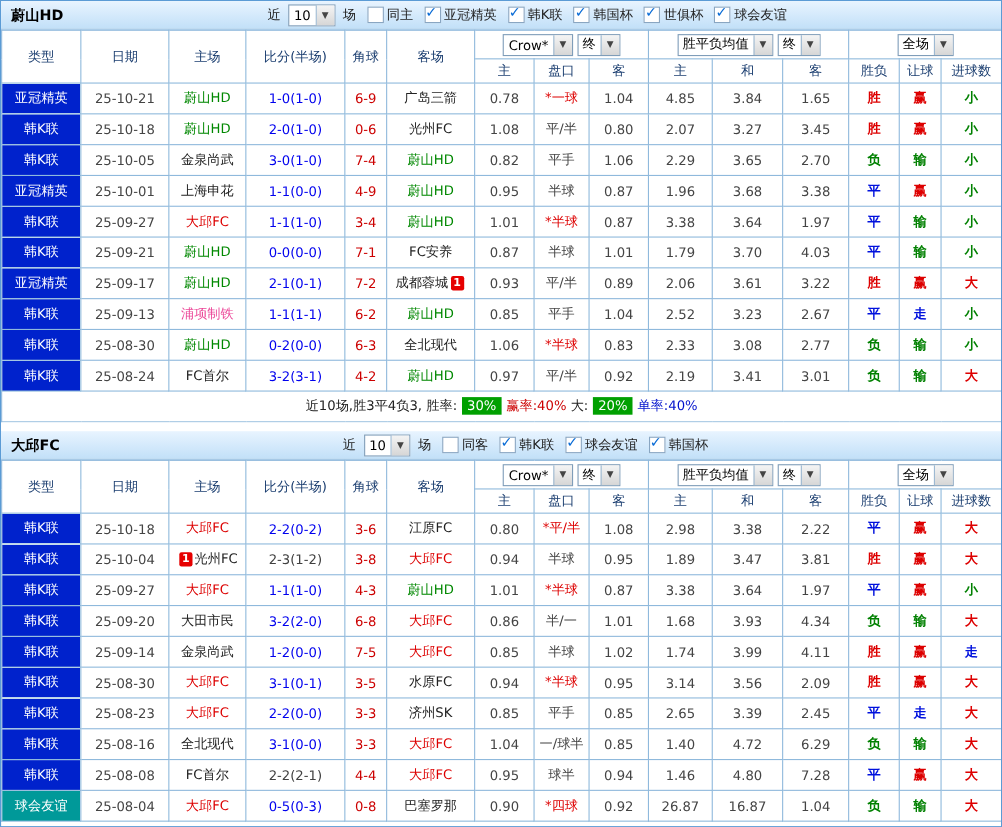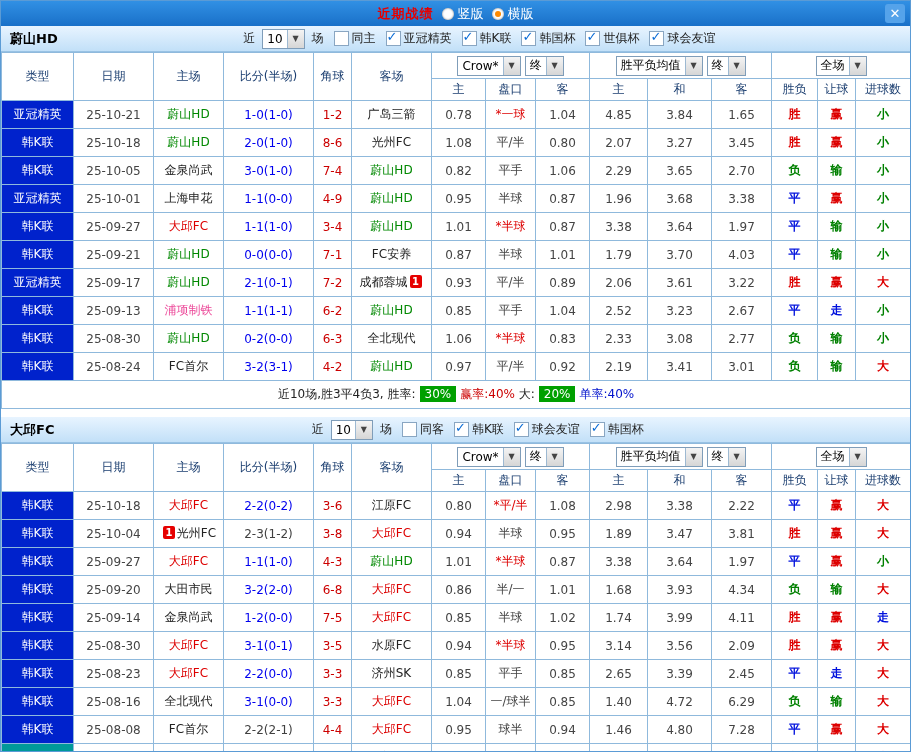--- a/index.html
+++ b/index.html
@@ -32,34 +32,20 @@
   tr.summary td{height:27px;color:#222;}
   .badge{display:inline-block;background:#00a000;color:#fff;padding:1px 5px;margin:0 4px;}
   .red{color:#cc0000;}
   .blue{color:#0011cc;}
   .gap{height:8px;background:#fff;}
 </style>
 </head>
 <body>
 
 <div class="window">
-  <div class="topbar">
-    <span class="title">近期战绩</span>
-    <span class="radio">
-      <span class="rdot"></span>
-      <span>竖版</span>
-    </span>
-    <span class="radio">
-      <span class="rdot sel"></span>
-      <span>横版</span>
-    </span>
-    <span class="close-btn">
-      <span>✕</span>
-    </span>
-  </div>
   <div id="sections">
       <div class="teambar">
         <span class="tname">蔚山HD</span>
         <span class="filters">
           <span>近</span>
           <span class="fsel">
             <span class="tx">10</span>
             <span class="ar">▼</span>
           </span>
           <span>场</span>
@@ -145,38 +131,38 @@
             <td>让球</td>
             <td>进球数</td>
           </tr>
         </thead>
         <tbody>
           <tr>
             <td class="typec" style="background: rgb(0, 34, 204);">亚冠精英</td>
             <td>25-10-21</td>
             <td><span style="color: rgb(0, 136, 0);">蔚山HD</span></td>
             <td style="color: rgb(0, 0, 238);">1-0(1-0)</td>
-            <td style="color: rgb(204, 0, 0);">1-2</td>
+            <td style="color: rgb(204, 0, 0);">6-9</td>
             <td><span style="color: rgb(34, 34, 34);">广岛三箭</span></td>
             <td>0.78</td>
             <td style="color: rgb(221, 0, 0);">*一球</td>
             <td>1.04</td>
             <td>4.85</td>
             <td>3.84</td>
             <td>1.65</td>
             <td class="bold" style="color: rgb(221, 0, 0);">胜</td>
             <td class="bold" style="color: rgb(221, 0, 0);">赢</td>
             <td class="bold" style="color: rgb(0, 128, 0);">小</td>
           </tr>
           <tr>
             <td class="typec" style="background: rgb(0, 34, 204);">韩K联</td>
             <td>25-10-18</td>
             <td><span style="color: rgb(0, 136, 0);">蔚山HD</span></td>
             <td style="color: rgb(0, 0, 238);">2-0(1-0)</td>
-            <td style="color: rgb(204, 0, 0);">8-6</td>
+            <td style="color: rgb(204, 0, 0);">0-6</td>
             <td><span style="color: rgb(34, 34, 34);">光州FC</span></td>
             <td>1.08</td>
             <td>平/半</td>
             <td>0.80</td>
             <td>2.07</td>
             <td>3.27</td>
             <td>3.45</td>
             <td class="bold" style="color: rgb(221, 0, 0);">胜</td>
             <td class="bold" style="color: rgb(221, 0, 0);">赢</td>
             <td class="bold" style="color: rgb(0, 128, 0);">小</td>

